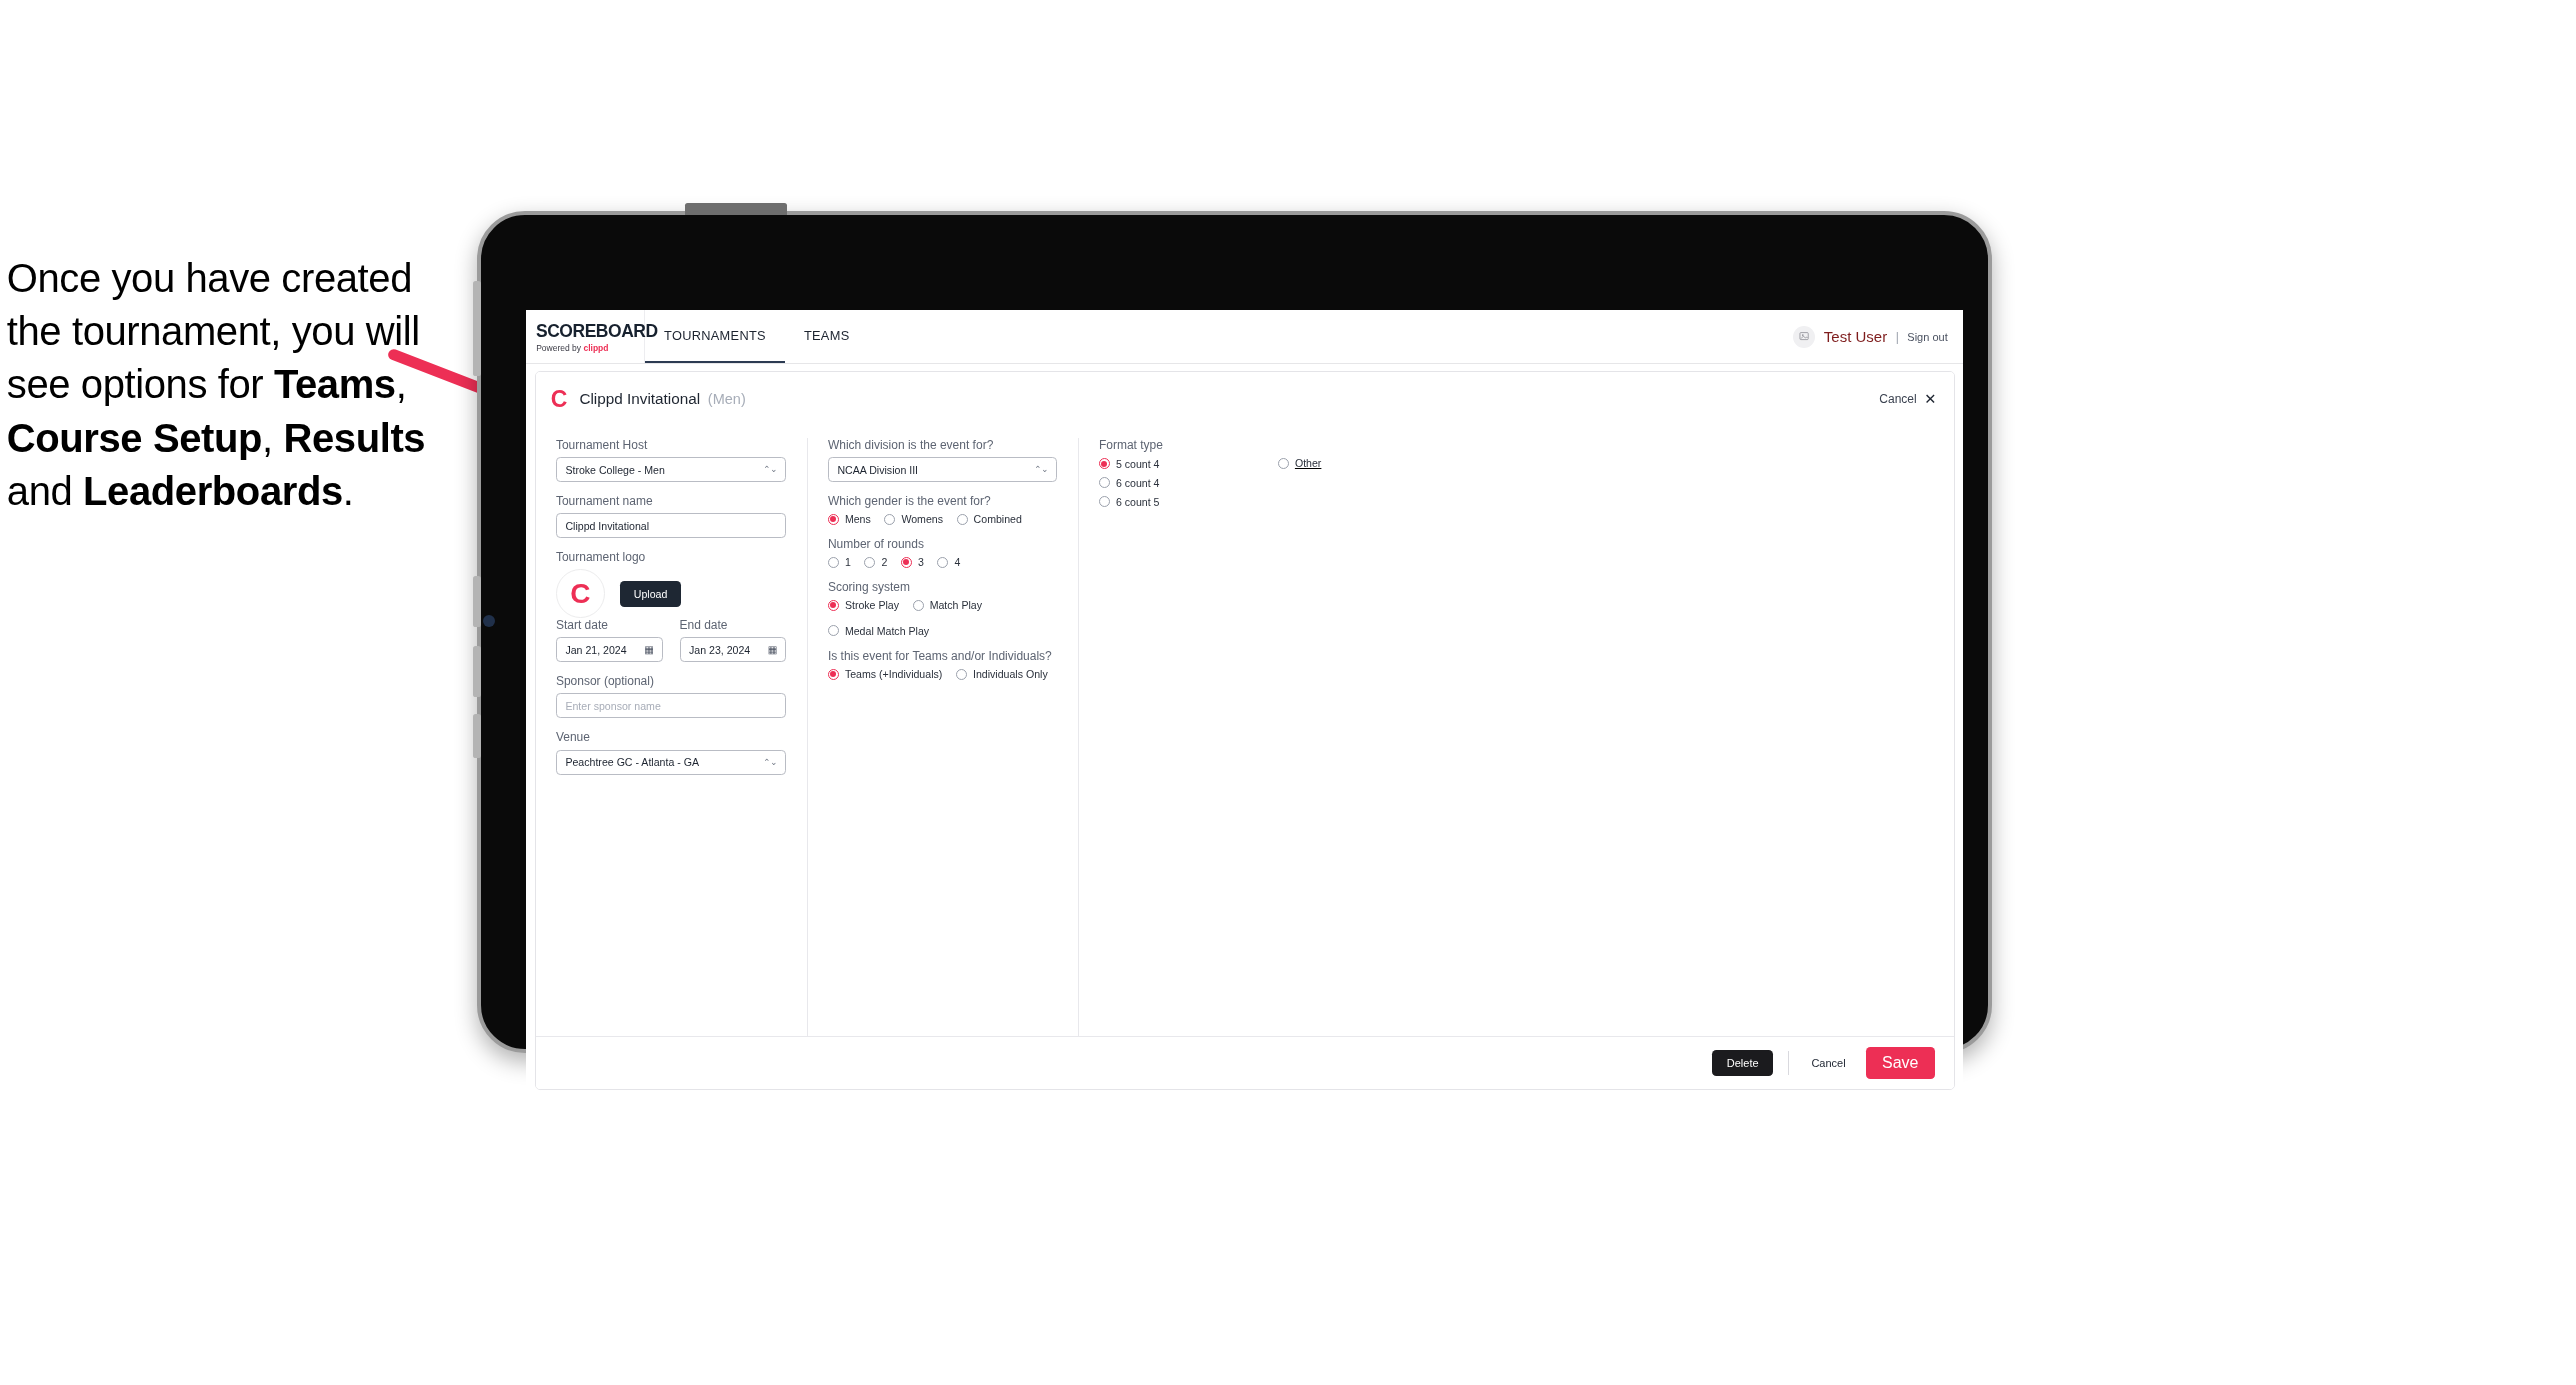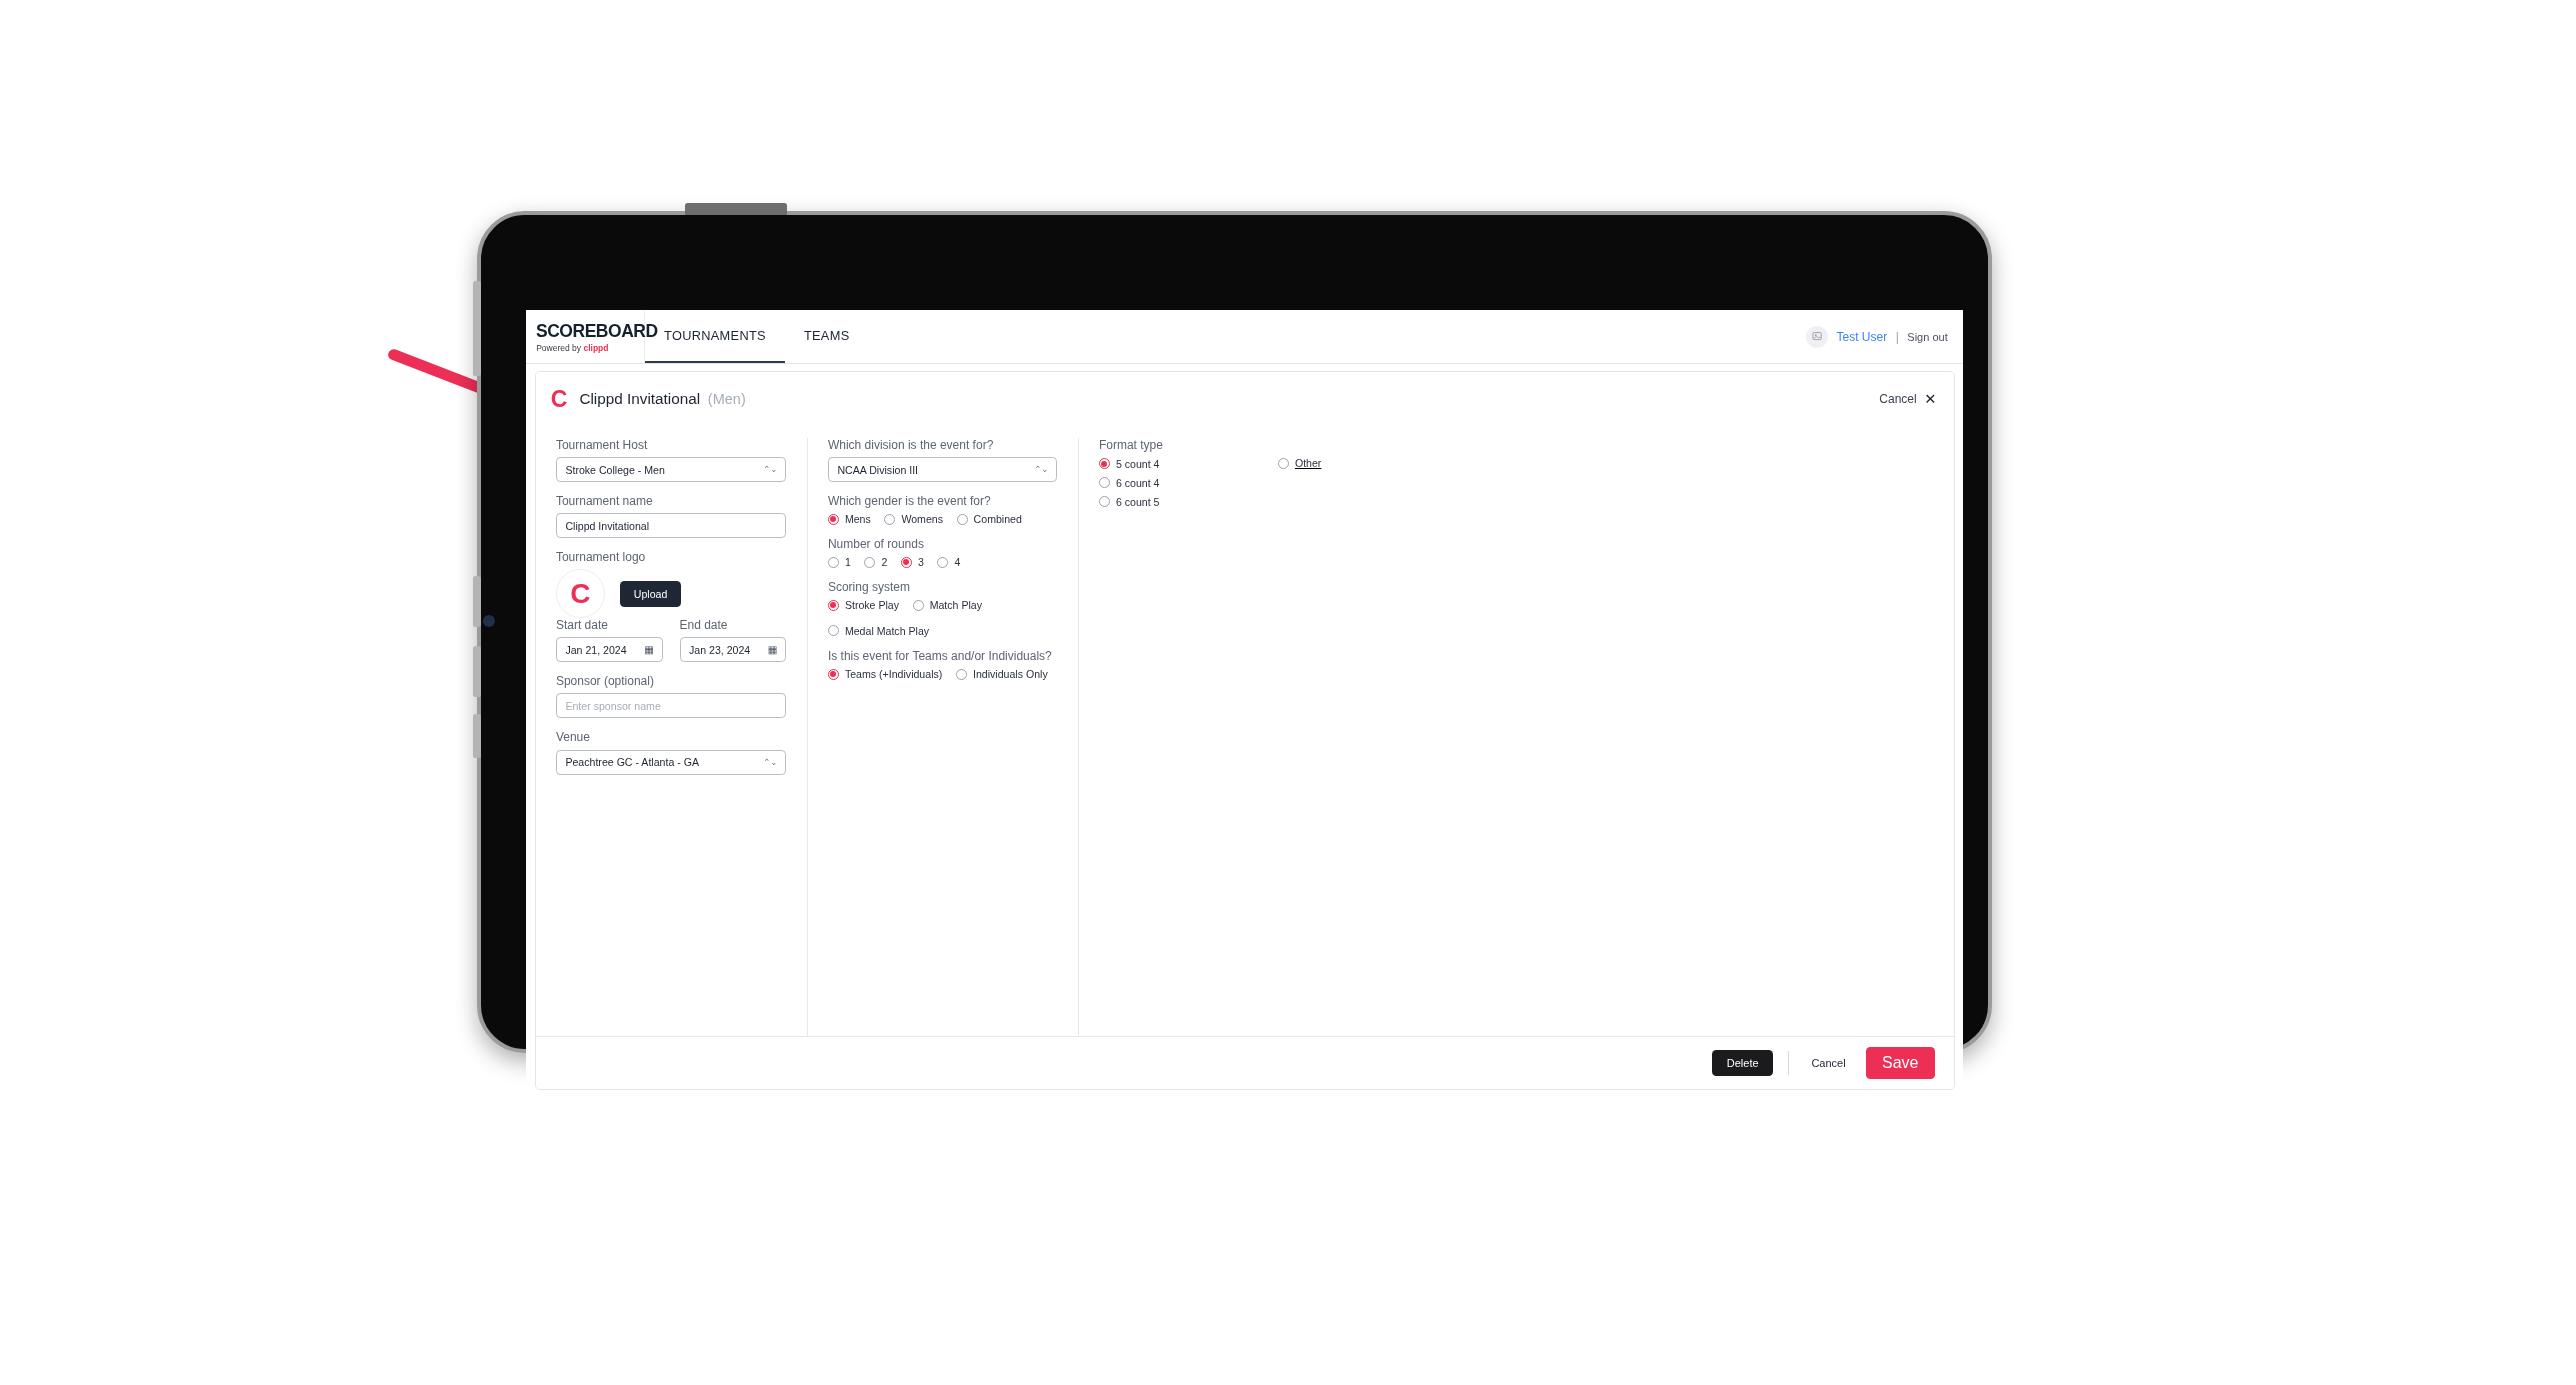--- a/index.html
+++ b/index.html
@@ -95,21 +95,21 @@
 
   #topbar-right {
     margin-left: auto; display: flex; align-items: center;
     padding-right: 15.3px; gap: 8.5px;
   }
   #avatar {
     width: 22px; height: 22px; border-radius: 50%;
     background: #f0f0f2; display:flex; align-items:center; justify-content:center;
     color:#8a8a92; font-size: 10.2px;
   }
-  #user-name { font-size: 12px; color: #3b82f6; }
+  #user-name { font-size: 15px; color: #7f1d1d; }
   #sep-pipe { font-size: 12px; color: #9aa0ab; }
   #sign-out { font-size: 11px; color: #4a5160; cursor: pointer; }
 
   
   #card {
     position: absolute; left: 8.5px; top: 61px;
     width: 1420px; height: 719px;
     background: #fff;
     border: 0.9px solid #e4e4e8;
     border-radius: 5.1px;
@@ -224,20 +224,23 @@
   #btn-save {
     background: #ed2f55; color: #fff; font-size: 16px;
     padding: 6.8px 16px; border-radius: 4.3px; margin-left: 13.6px; cursor: pointer;
   }
 </style>
 </head>
 <body>
 
 <div id="stage">
 
+  <div id="annotation">
+    <span>Once you have created the tournament, you will see options for </span><span class="b">Teams</span><span>, </span><span class="b">Course Setup</span><span>, </span><span class="b">Results</span><span> and </span><span class="b">Leaderboards</span><span>.</span>
+  </div>
 
   <svg id="arrow" viewBox="0 0 340 160">
     <line x1="22" y1="22" x2="268" y2="117" stroke="#ED2F55" stroke-width="13" stroke-linecap="round"></line>
     <polygon points="316,140 246,92 252,134 212,128" fill="#ED2F55"></polygon>
   </svg>
 
   <div id="tablet">
     <div id="nub-top"></div>
     <div class="side-btn" id="btn-top"></div>
     <div class="side-btn" id="btn-mid1"></div>

